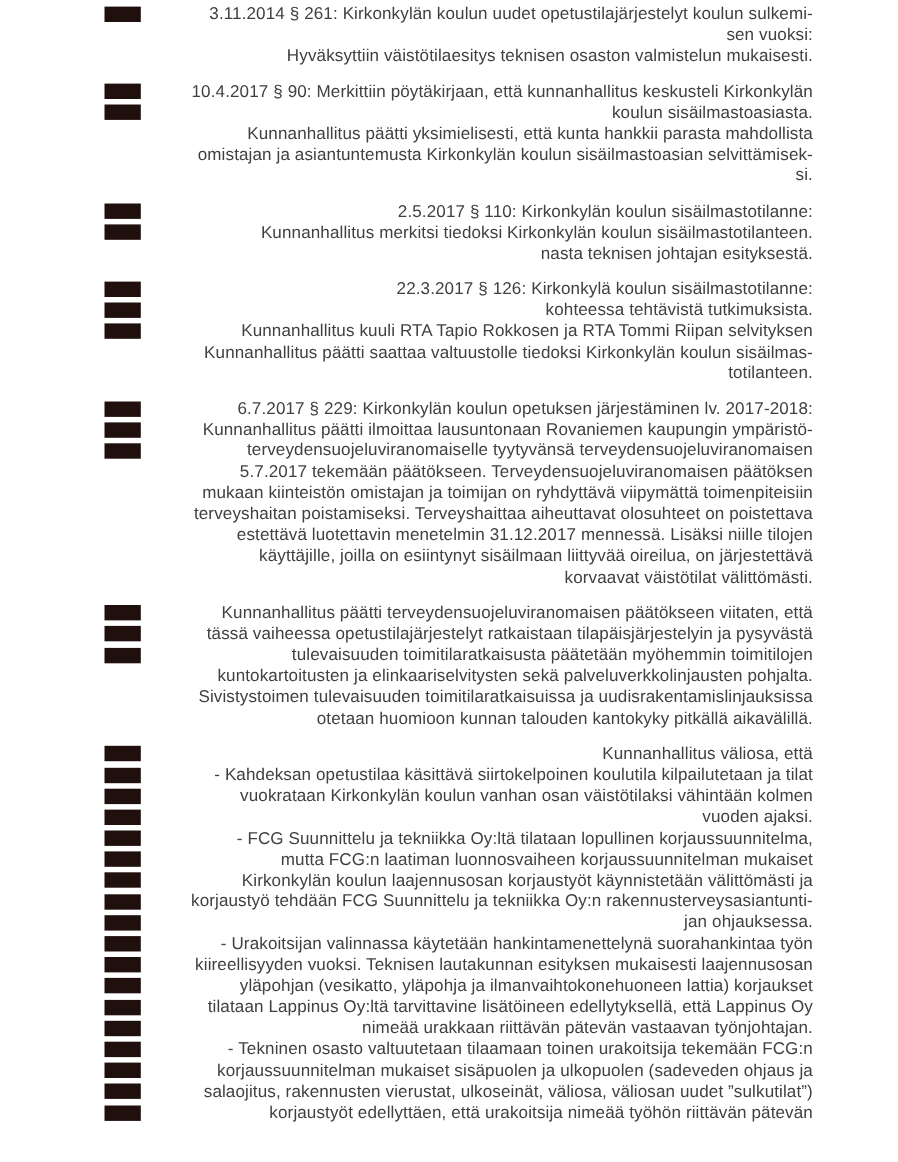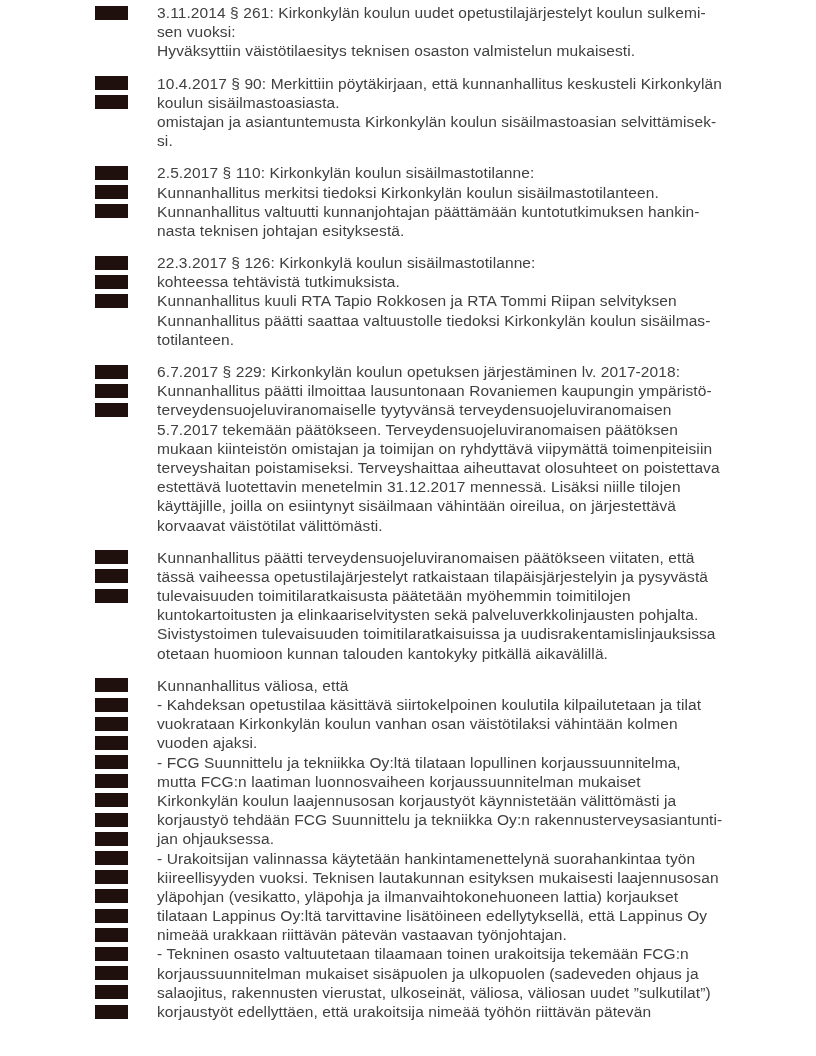--- a/index.html
+++ b/index.html
@@ -7,20 +7,21 @@
     padding: 0;
     background: #ffffff;
   }
   .page {
     position: relative;
     width: 816px;
     height: 1056px;
     background: #ffffff;
     overflow: hidden;
     font-family: "Liberation Sans", "DejaVu Sans", sans-serif;
+    text-align: right;
   }
   .text-block {
     position: absolute;
     left: 157px;
     top: 3px;
     width: 582px;
     font-size: 15.5px;
     line-height: 19.2px;
     color: #404040;
     letter-spacing: 0.1px;
@@ -49,45 +50,45 @@
 <div class="page">
   <div class="text-block" id="content">
       <div class="para">
         <div class="line"><span class="redaction-bar"></span><span>3.11.2014 § 261: Kirkonkylän koulun uudet opetustilajärjestelyt koulun sulkemi-</span></div>
         <div class="line"><span>sen vuoksi:</span></div>
         <div class="line"><span>Hyväksyttiin väistötilaesitys teknisen osaston valmistelun mukaisesti.</span></div>
       </div>
       <div class="para">
         <div class="line"><span class="redaction-bar"></span><span>10.4.2017 § 90: Merkittiin pöytäkirjaan, että kunnanhallitus keskusteli Kirkonkylän</span></div>
         <div class="line"><span class="redaction-bar"></span><span>koulun sisäilmastoasiasta.</span></div>
+        <div class="line"><span>Kunnanhallitus päätti yksimielisesti, että kunta hankkii parasta mahdollista</span></div>
         <div class="line"><span>omistajan ja asiantuntemusta Kirkonkylän koulun sisäilmastoasian selvittämisek-</span></div>
         <div class="line"><span>si.</span></div>
       </div>
       <div class="para">
         <div class="line"><span class="redaction-bar"></span><span>2.5.2017 § 110: Kirkonkylän koulun sisäilmastotilanne:</span></div>
         <div class="line"><span class="redaction-bar"></span><span>Kunnanhallitus merkitsi tiedoksi Kirkonkylän koulun sisäilmastotilanteen.</span></div>
-        <div class="line"><span class="redaction-bar"></span><span>Kunnanhallitus valtuutti kunnanjohtajan päättämään kuntotutkimuksen hankin-</span></div>
         <div class="line"><span>nasta teknisen johtajan esityksestä.</span></div>
       </div>
       <div class="para">
         <div class="line"><span class="redaction-bar"></span><span>22.3.2017 § 126: Kirkonkylä koulun sisäilmastotilanne:</span></div>
         <div class="line"><span class="redaction-bar"></span><span>kohteessa tehtävistä tutkimuksista.</span></div>
         <div class="line"><span class="redaction-bar"></span><span>Kunnanhallitus kuuli RTA Tapio Rokkosen ja RTA Tommi Riipan selvityksen</span></div>
         <div class="line"><span>Kunnanhallitus päätti saattaa valtuustolle tiedoksi Kirkonkylän koulun sisäilmas-</span></div>
         <div class="line"><span>totilanteen.</span></div>
       </div>
       <div class="para">
         <div class="line"><span class="redaction-bar"></span><span>6.7.2017 § 229: Kirkonkylän koulun opetuksen järjestäminen lv. 2017-2018:</span></div>
         <div class="line"><span class="redaction-bar"></span><span>Kunnanhallitus päätti ilmoittaa lausuntonaan Rovaniemen kaupungin ympäristö-</span></div>
         <div class="line"><span class="redaction-bar"></span><span>terveydensuojeluviranomaiselle tyytyvänsä terveydensuojeluviranomaisen</span></div>
         <div class="line"><span>5.7.2017 tekemään päätökseen. Terveydensuojeluviranomaisen päätöksen</span></div>
         <div class="line"><span>mukaan kiinteistön omistajan ja toimijan on ryhdyttävä viipymättä toimenpiteisiin</span></div>
         <div class="line"><span>terveyshaitan poistamiseksi. Terveyshaittaa aiheuttavat olosuhteet on poistettava</span></div>
         <div class="line"><span>estettävä luotettavin menetelmin 31.12.2017 mennessä. Lisäksi niille tilojen</span></div>
-        <div class="line"><span>käyttäjille, joilla on esiintynyt sisäilmaan vähintään oireilua, on järjestettävä</span></div>
+        <div class="line"><span>käyttäjille, joilla on esiintynyt sisäilmaan liittyvää oireilua, on järjestettävä</span></div>
         <div class="line"><span>korvaavat väistötilat välittömästi.</span></div>
       </div>
       <div class="para">
         <div class="line"><span class="redaction-bar"></span><span>Kunnanhallitus päätti terveydensuojeluviranomaisen päätökseen viitaten, että</span></div>
         <div class="line"><span class="redaction-bar"></span><span>tässä vaiheessa opetustilajärjestelyt ratkaistaan tilapäisjärjestelyin ja pysyvästä</span></div>
         <div class="line"><span class="redaction-bar"></span><span>tulevaisuuden toimitilaratkaisusta päätetään myöhemmin toimitilojen</span></div>
         <div class="line"><span>kuntokartoitusten ja elinkaariselvitysten sekä palveluverkkolinjausten pohjalta.</span></div>
         <div class="line"><span>Sivistystoimen tulevaisuuden toimitilaratkaisuissa ja uudisrakentamislinjauksissa</span></div>
         <div class="line"><span>otetaan huomioon kunnan talouden kantokyky pitkällä aikavälillä.</span></div>
       </div>

